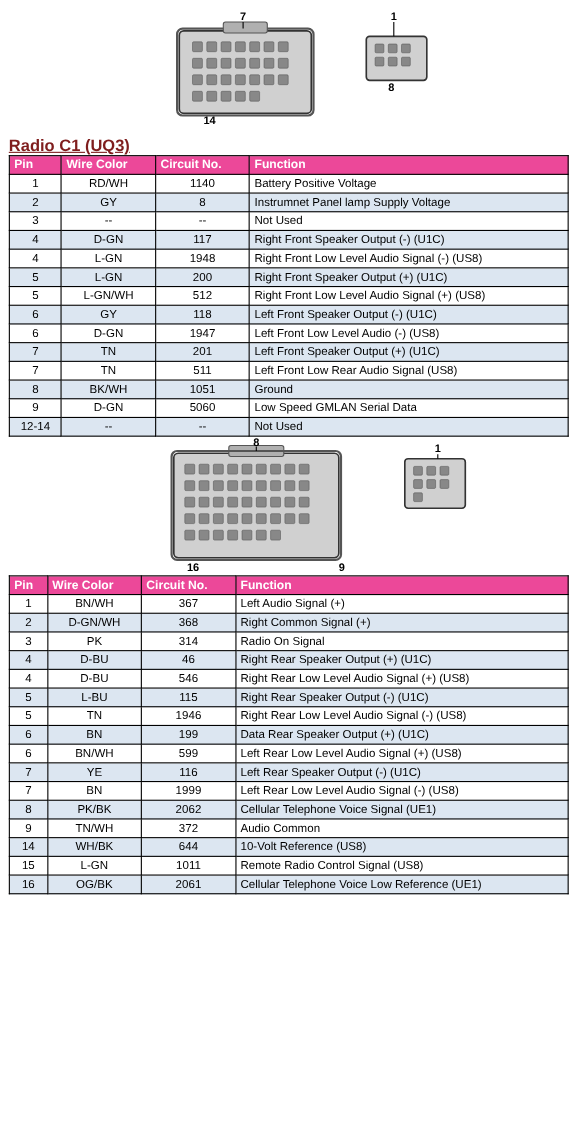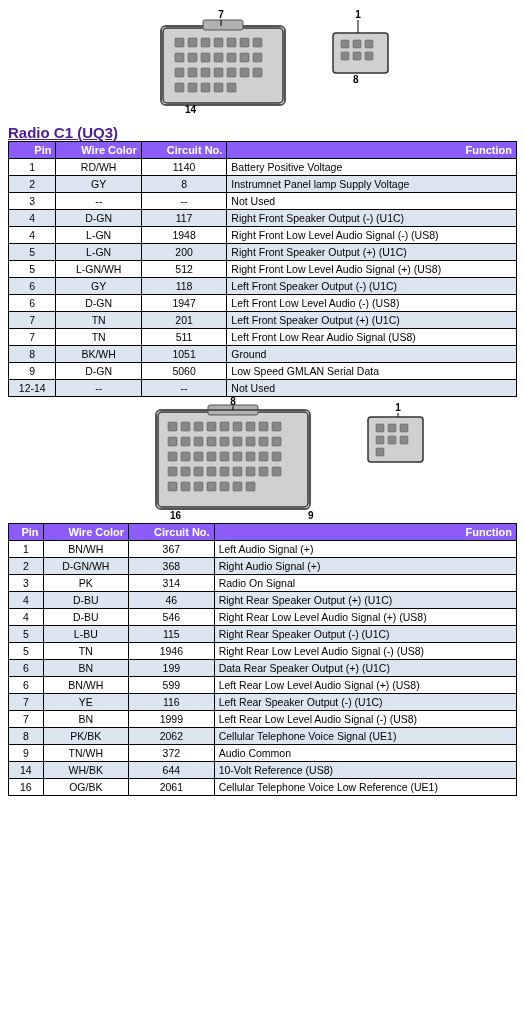--- a/index.html
+++ b/index.html
@@ -11,35 +11,35 @@
       width: 525px;
       min-height: 1024px;
       padding: 8px;
     }
     .connector-section {
       margin-bottom: 10px;
     }
     .section-title {
       font-size: 15px;
       font-weight: bold;
-      color: #4c1d95;
+      color: #7f1d1d;
       margin-bottom: 4px;
       text-decoration: underline;
     }
     table {
       width: 100%;
       border-collapse: collapse;
       margin-bottom: 10px;
     }
     th {
-      background: #8b5cf6;
+      background: #ec4899;
       color: #fff;
       border: 1px solid #000;
       padding: 2px 4px;
-      text-align: right;
+      text-align: left;
       font-weight: bold;
       font-size: 11px;
     }
     td {
       border: 1px solid #000;
       padding: 2px 4px;
       font-size: 10.5px;
     }
     td:first-child, td:nth-child(2), td:nth-child(3) {
       text-align: center;
@@ -327,21 +327,21 @@
     <tr>
           <td>1</td>
           <td>BN/WH</td>
           <td>367</td>
           <td>Left Audio Signal (+)</td>
         </tr>
         <tr>
           <td>2</td>
           <td>D-GN/WH</td>
           <td>368</td>
-          <td>Right Audio Signal (+)</td>
+          <td>Right Common Signal (+)</td>
         </tr>
         <tr>
           <td>3</td>
           <td>PK</td>
           <td>314</td>
           <td>Radio On Signal</td>
         </tr>
         <tr>
           <td>4</td>
           <td>D-BU</td>
@@ -402,20 +402,26 @@
           <td>372</td>
           <td>Audio Common</td>
         </tr>
         <tr>
           <td>14</td>
           <td>WH/BK</td>
           <td>644</td>
           <td>10-Volt Reference (US8)</td>
         </tr>
         <tr>
+          <td>15</td>
+          <td>L-GN</td>
+          <td>1011</td>
+          <td>Remote Radio Control Signal (US8)</td>
+        </tr>
+        <tr>
           <td>16</td>
           <td>OG/BK</td>
           <td>2061</td>
           <td>Cellular Telephone Voice Low Reference (UE1)</td>
         </tr>
       </tbody>
   </table>
 </div>
 
 </body></html>

